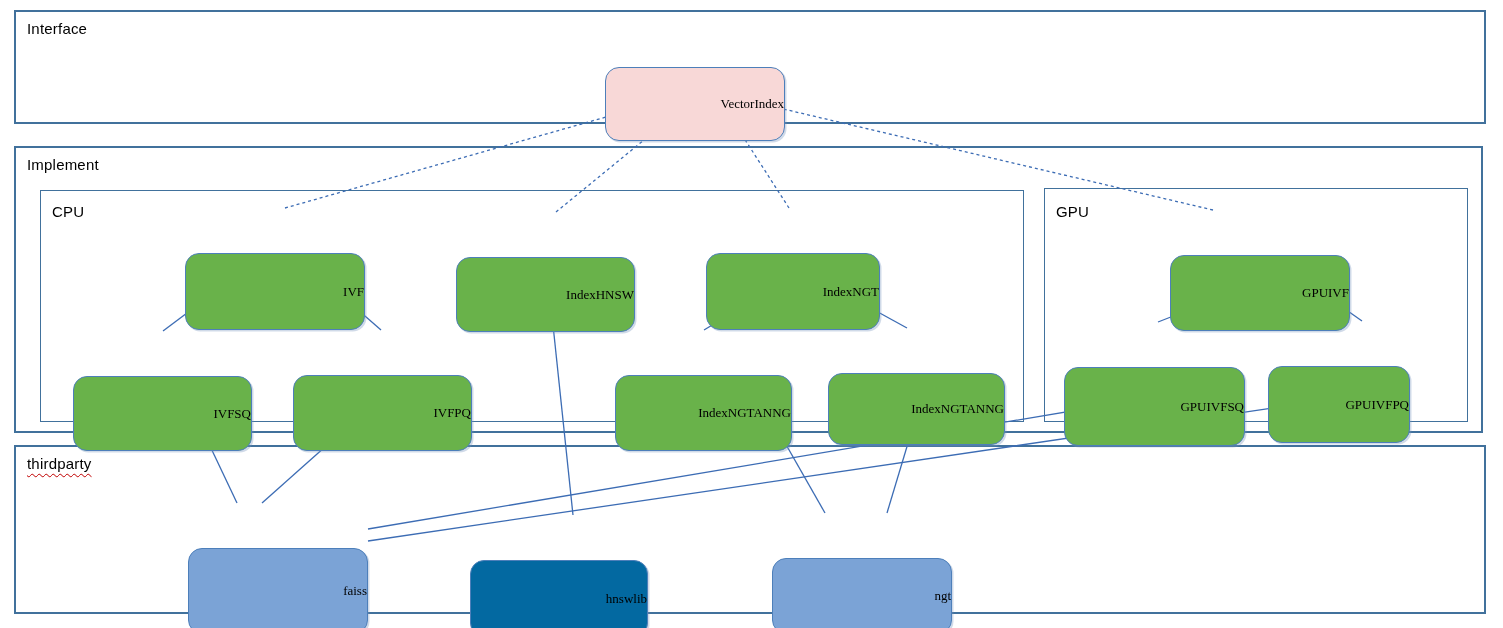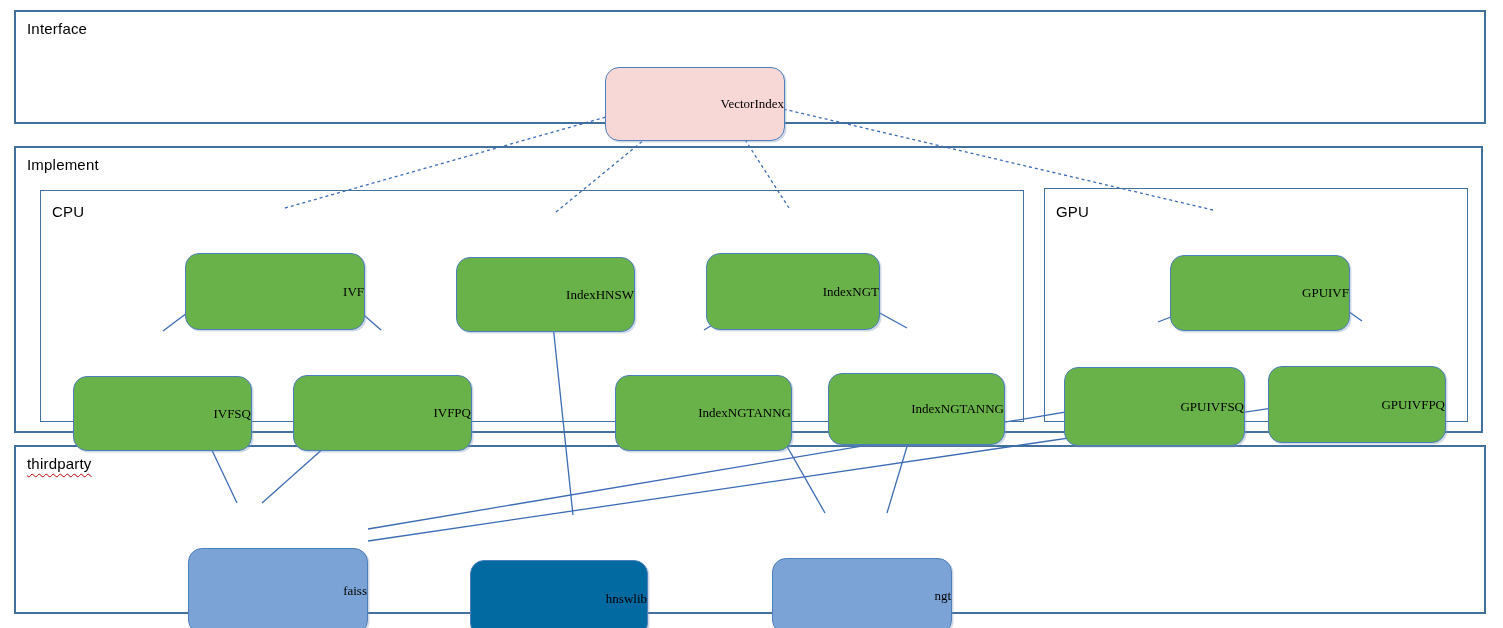--- a/index.html
+++ b/index.html
@@ -110,21 +110,21 @@
       </div>
       <div class="node" style="left: 828px; top: 328px; width: 177px; height: 72px; background: rgb(105, 178, 74); border-color: rgb(77, 127, 186);">
         <span>IndexNGTANNG</span>
       </div>
       <div class="node" style="left: 1170px; top: 210px; width: 180px; height: 76px; background: rgb(105, 178, 74); border-color: rgb(77, 127, 186);">
         <span>GPUIVF</span>
       </div>
       <div class="node" style="left: 1064px; top: 322px; width: 181px; height: 79px; background: rgb(105, 178, 74); border-color: rgb(77, 127, 186);">
         <span>GPUIVFSQ</span>
       </div>
-      <div class="node" style="left: 1268px; top: 321px; width: 178px; height: 77px; background: rgb(105, 178, 74); border-color: rgb(77, 127, 186);">
+      <div class="node" style="left: 1268px; top: 321px; width: 142px; height: 77px; background: rgb(105, 178, 74); border-color: rgb(77, 127, 186);">
         <span>GPUIVFPQ</span>
       </div>
       <div class="node" style="left: 188px; top: 503px; width: 180px; height: 86px; background: rgb(123, 163, 214); border-color: rgb(77, 127, 186);">
         <span>faiss</span>
       </div>
       <div class="node" style="left: 470px; top: 515px; width: 178px; height: 77px; background: #0369a1; border-color: rgb(77, 127, 186);">
         <span>hnswlib</span>
       </div>
       <div class="node" style="left: 772px; top: 513px; width: 180px; height: 76px; background: rgb(123, 163, 214); border-color: rgb(77, 127, 186);">
         <span>ngt</span>

